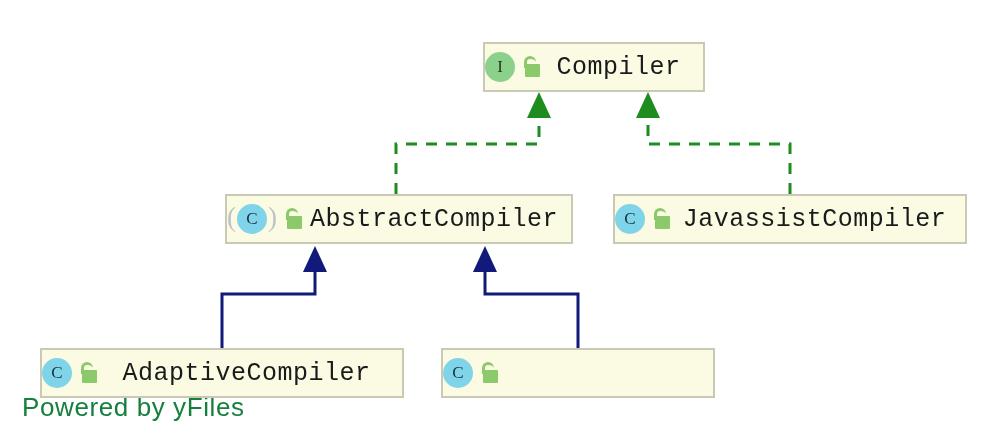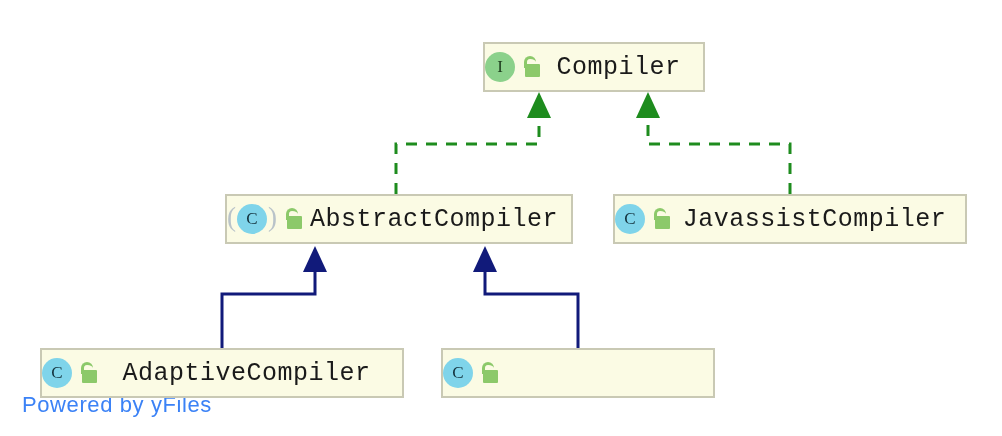--- a/index.html
+++ b/index.html
@@ -119,22 +119,22 @@
     height: 436px;
     z-index: 1;
   }
 
   
   #watermark {
     position: absolute;
     left: 22px;
     top: 392px;
     font-family: "Liberation Sans", "DejaVu Sans", sans-serif;
-    font-size: 22px;
-    color: #3b82f6;
+    font-size: 26px;
+    color: #15803d;
     letter-spacing: 0.6px;
     white-space: nowrap;
     z-index: 2;
   }
 </style>
 </head>
 <body>
 
 <div id="diagram-root">
 

